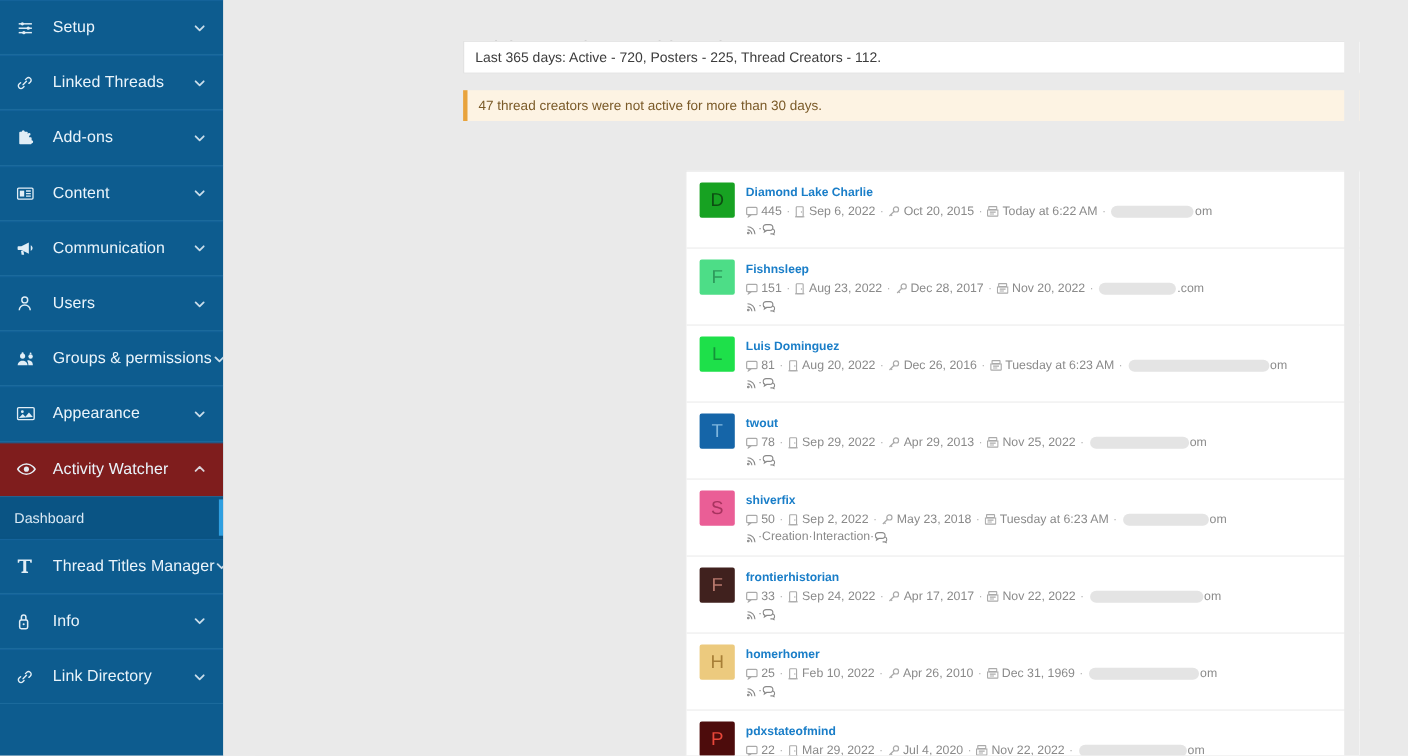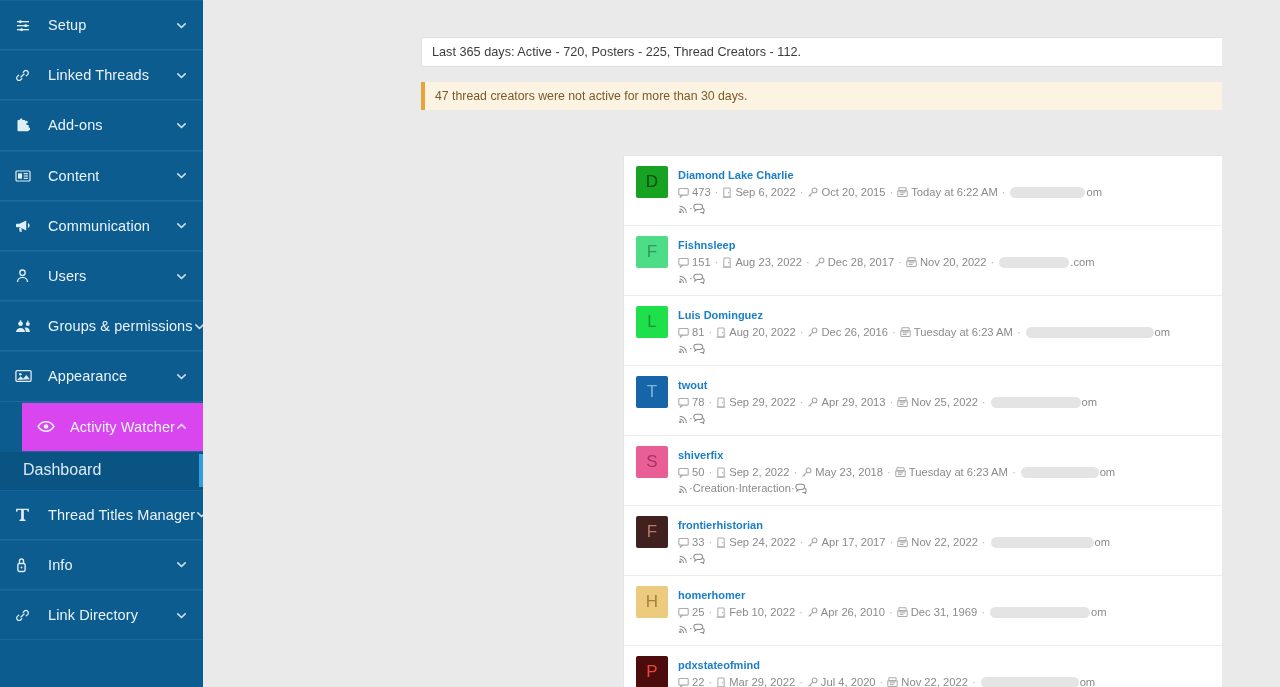--- a/index.html
+++ b/index.html
@@ -36,29 +36,28 @@
   .nav-item .nav-ico {
     width: 24px; height: 18px;
     flex: 0 0 24px;
     display: flex; align-items: center; justify-content: flex-start;
     margin-right: 9px;
     opacity: .96;
   }
   .nav-item .nav-label { flex: 1 1 auto; white-space: nowrap; letter-spacing: .1px;}
   .nav-item .chev { flex: 0 0 14px; opacity: .85; }
   .nav-item.expanded {
-    background: #d946ef;
-    margin-left: 22px;
+    background: #7f1d1d;
   }
   .sub-item {
     height: 38px;
     display: flex;
     align-items: center;
-    padding-left: 23px;
-    font-size: 16px;
+    padding-left: 13px;
+    font-size: 13px;
     color: #dbeaf5;
     background: #0a5484;
     cursor: pointer;
     position: relative;
     border-bottom: 1px solid #0a5484;
   }
   .sub-item.active::after {
     content: "";
     position: absolute;
     right: 0; top: 2px; bottom: 2px;
@@ -412,21 +411,21 @@
           <div class="avatar" style="background:#17a222;color:#0d4d12">
             <span>D</span>
           </div>
           <div class="row-body"><a class="uname">Diamond Lake Charlie</a><div class="meta">
               <span class="mi">
                 <svg width="11" height="11" viewBox="0 0 14 14" fill="none" stroke="currentColor" stroke-width="1.4">
                   <rect x="1" y="2" width="12" height="8.4" rx="1.2"></rect>
                   <path d="M4 10.4L3 13l3.2-2.6"></path>
                 </svg>
               </span>
-              <span>473</span>
+              <span>445</span>
               <span class="sep">·</span>
               <span class="mi">
                 <svg width="10" height="11" viewBox="0 0 12 14" fill="none" stroke="currentColor" stroke-width="1.3">
                   <rect x="2" y="1.2" width="8" height="11.6" rx="1"></rect>
                   <line x1="0.6" y1="12.9" x2="11.4" y2="12.9"></line>
                   <circle cx="8" cy="7.3" r=".8" fill="currentColor" stroke="none"></circle>
                 </svg>
               </span>
               <span>Sep 6, 2022</span>
               <span class="sep">·</span>

